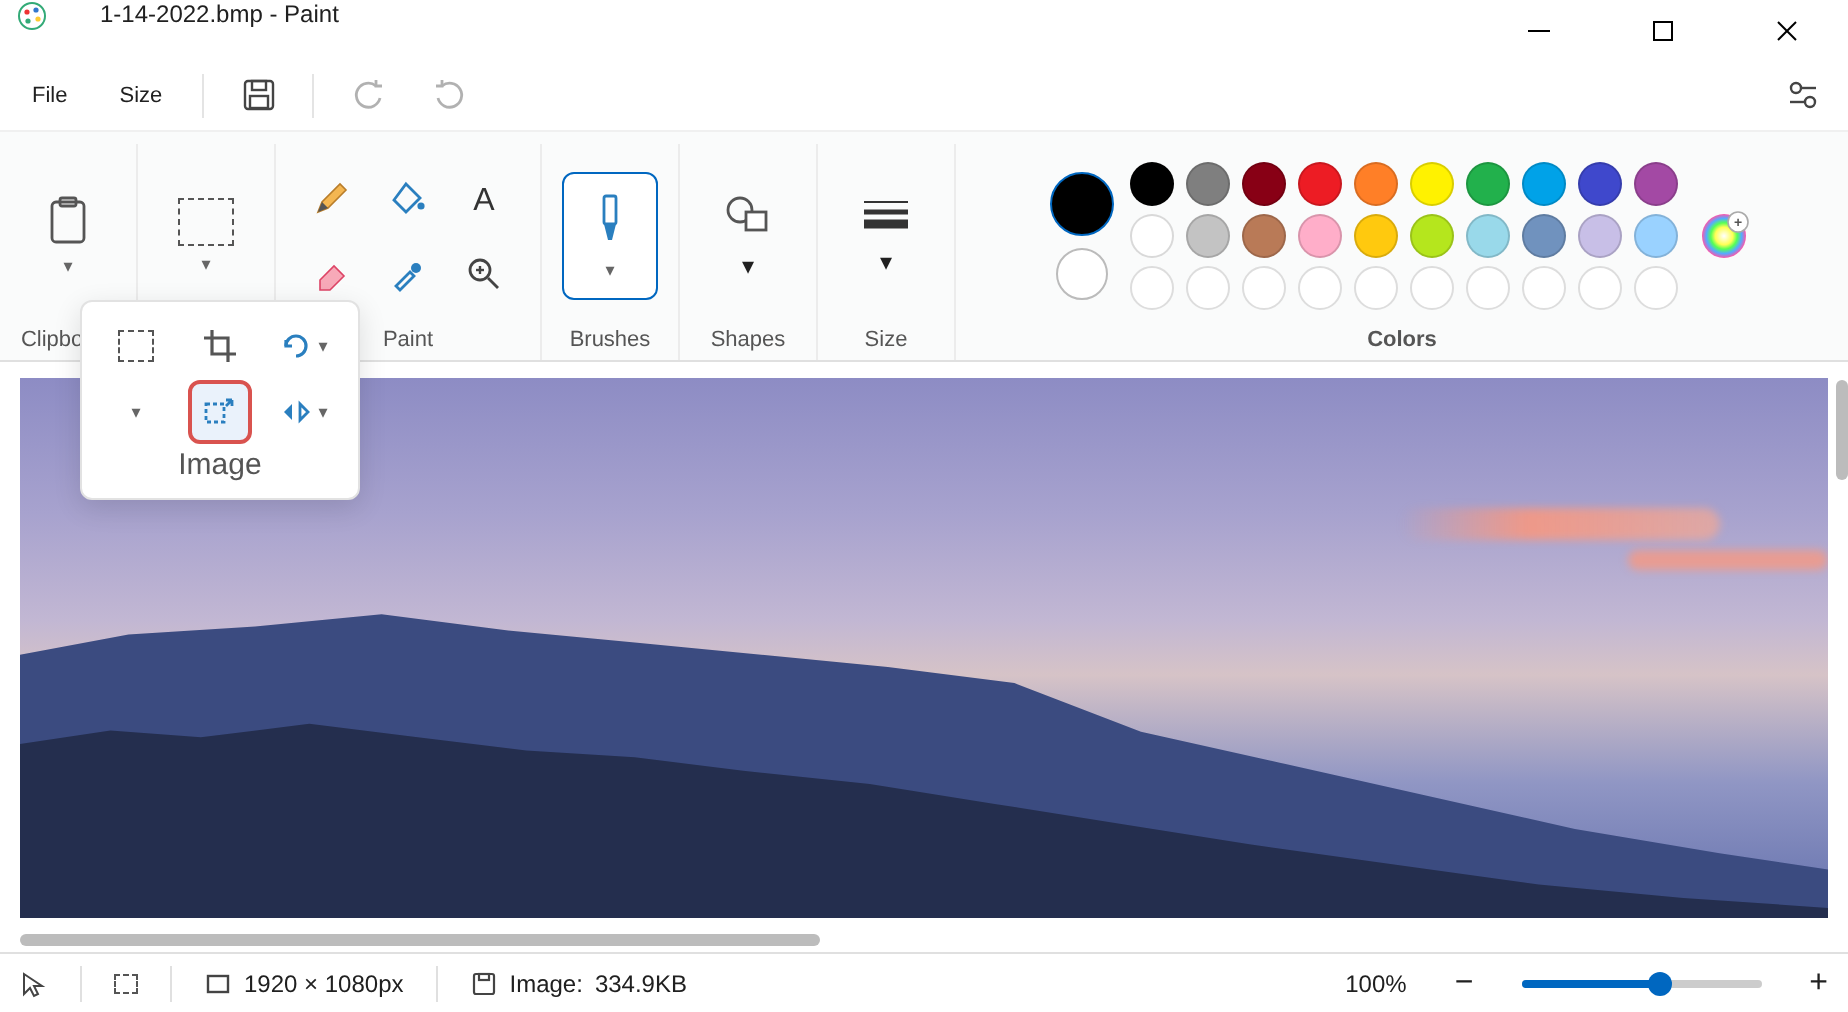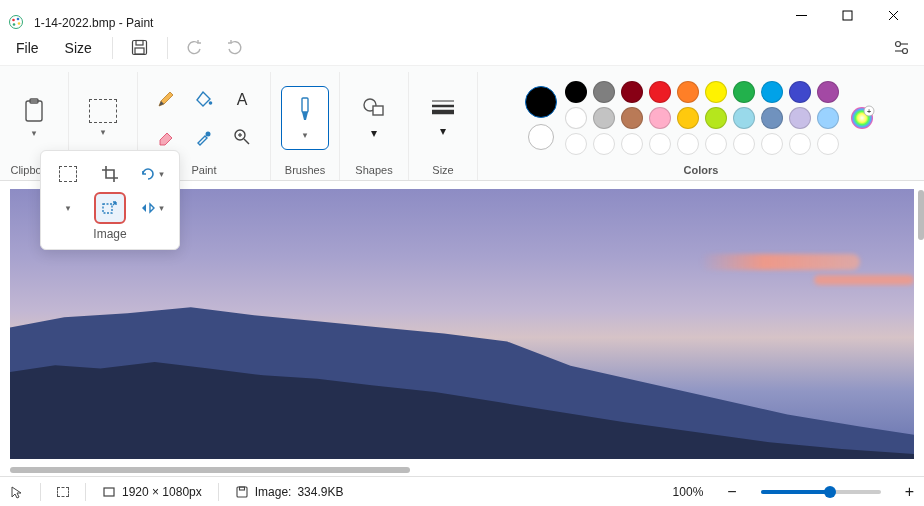--- a/index.html
+++ b/index.html
@@ -1,28 +1,28 @@
 <!DOCTYPE html>
 <html><head>
 <meta charset="utf-8">
 <style>
 * { box-sizing: border-box; margin: 0; padding: 0; font-family: "Segoe UI", sans-serif; }
 body { width: 924px; height: 506px; background: #fff; overflow: hidden; position: relative; font-size: 12px; color: #202020; }
 
 
-.titlebar { height: 30px; display: flex; align-items: flex-end; padding: 0 8px; }
+.titlebar { height: 30px; display: flex; align-items: flex-start; padding: 0 8px; gap: 16px; }
 .titlebar .appicon { width: 16px; height: 16px; margin-right: 10px; }
 .titlebar .title { font-size: 12px; }
 .titlebar .spacer { flex: 1; }
 .winbtn { width: 46px; height: 30px; display: flex; align-items: center; justify-content: center; }
 .winbtn svg { width: 11px; height: 11px; }
 
 
 .menubar { height: 36px; display: flex; align-items: center; padding: 0 6px; gap: 6px; border-bottom: 1px solid #f0f0f0;}
-.menuitem { padding: 6px 10px; font-size: 14px; border-radius: 4px; }
+.menuitem { padding: 6px 10px; font-size: 11px; border-radius: 4px; }
 .menusep { width: 1px; height: 22px; background: #e4e4e4; margin: 0 4px; }
 .iconbtn { width: 34px; height: 30px; display: flex; align-items: center; justify-content: center; border-radius: 4px; }
 .iconbtn.disabled { opacity: 0.45; }
 .menubar .right { margin-left: auto; }
 
 
 .ribbon { height: 115px; display: flex; background: #fafbfb; border-bottom: 1px solid #e0e0e0; padding-top: 6px;}
 .group { display: flex; flex-direction: column; align-items: center; padding: 4px 10px 2px; border-right: 1px solid #ececec; }
 .group:last-child { border-right: none; }
 .group-body { flex: 1; display: flex; align-items: center; justify-content: center; gap: 4px; }
@@ -41,21 +41,21 @@
 .bigswatch { width: 32px; height: 32px; border-radius: 50%; border: 1.5px solid #0067c0; }
 .bigswatch2 { width: 26px; height: 26px; border-radius: 50%; border: 1.5px solid #bbb; background:#fff; margin-top:2px;}
 .palette { display:grid; grid-template-columns: repeat(10, 22px); grid-template-rows: 22px 22px 22px; gap: 4px 6px;}
 .sw { width:22px; height:22px; border-radius:50%; border:1px solid rgba(0,0,0,0.15);}
 .sw.empty { background:#fff; border:1px solid #ddd;}
 .editcolors { width:30px;height:30px;display:flex;align-items:center;justify-content:center;}
 
 
 .imgpanel { position:absolute; left:40px; top:150px; width:140px; height:100px; background:#fff; border:1px solid #e2e2e2; border-radius:6px; box-shadow: 0 4px 14px rgba(0,0,0,0.12); z-index:10; display:flex; flex-direction:column; padding:6px;}
 .imgpanel-body { flex:1; display:grid; grid-template-columns: 1fr 1fr 1fr; grid-template-rows: 1fr 1fr; align-items:center; justify-items:center;}
-.imgpanel-label { text-align:center; font-size:12px; color:#555; padding:2px 0;}
+.imgpanel-label { text-align:center; font-size:15px; color:#555; padding:2px 0;}
 .imgpanel .highlight { border:2px solid #d9534f; border-radius:6px; width:32px; height:32px; display:flex;align-items:center;justify-content:center; background:#eaf2fb;}
 .imgpanel .panelcell { width:32px;height:32px;display:flex;align-items:center;justify-content:center;}
 .imgpanel .dash { width:18px;height:16px;border:1.3px dashed #555;}
 .imgpanel .chev { font-size:9px;color:#666;}
 
 
 .canvas-area { position:relative; height: 270px; overflow:hidden; margin: 8px 10px 0 10px;}
 .canvas-bg { position:absolute; inset:0; }
 .sky { position:absolute; inset:0; background: linear-gradient(180deg,#8d8cc4 0%,#a7a2ce 25%,#c2b7d3 45%,#d6c3c7 55%,#9096c4 75%,#6471ad 100%);}
 .cloud1 { position:absolute; right:6%; top:24%; width:160px; height:16px; background: linear-gradient(90deg, rgba(255,160,130,0) 0%, rgba(255,150,120,0.8) 40%, rgba(255,170,140,0.6) 100%); border-radius:10px; filter:blur(2px);}

